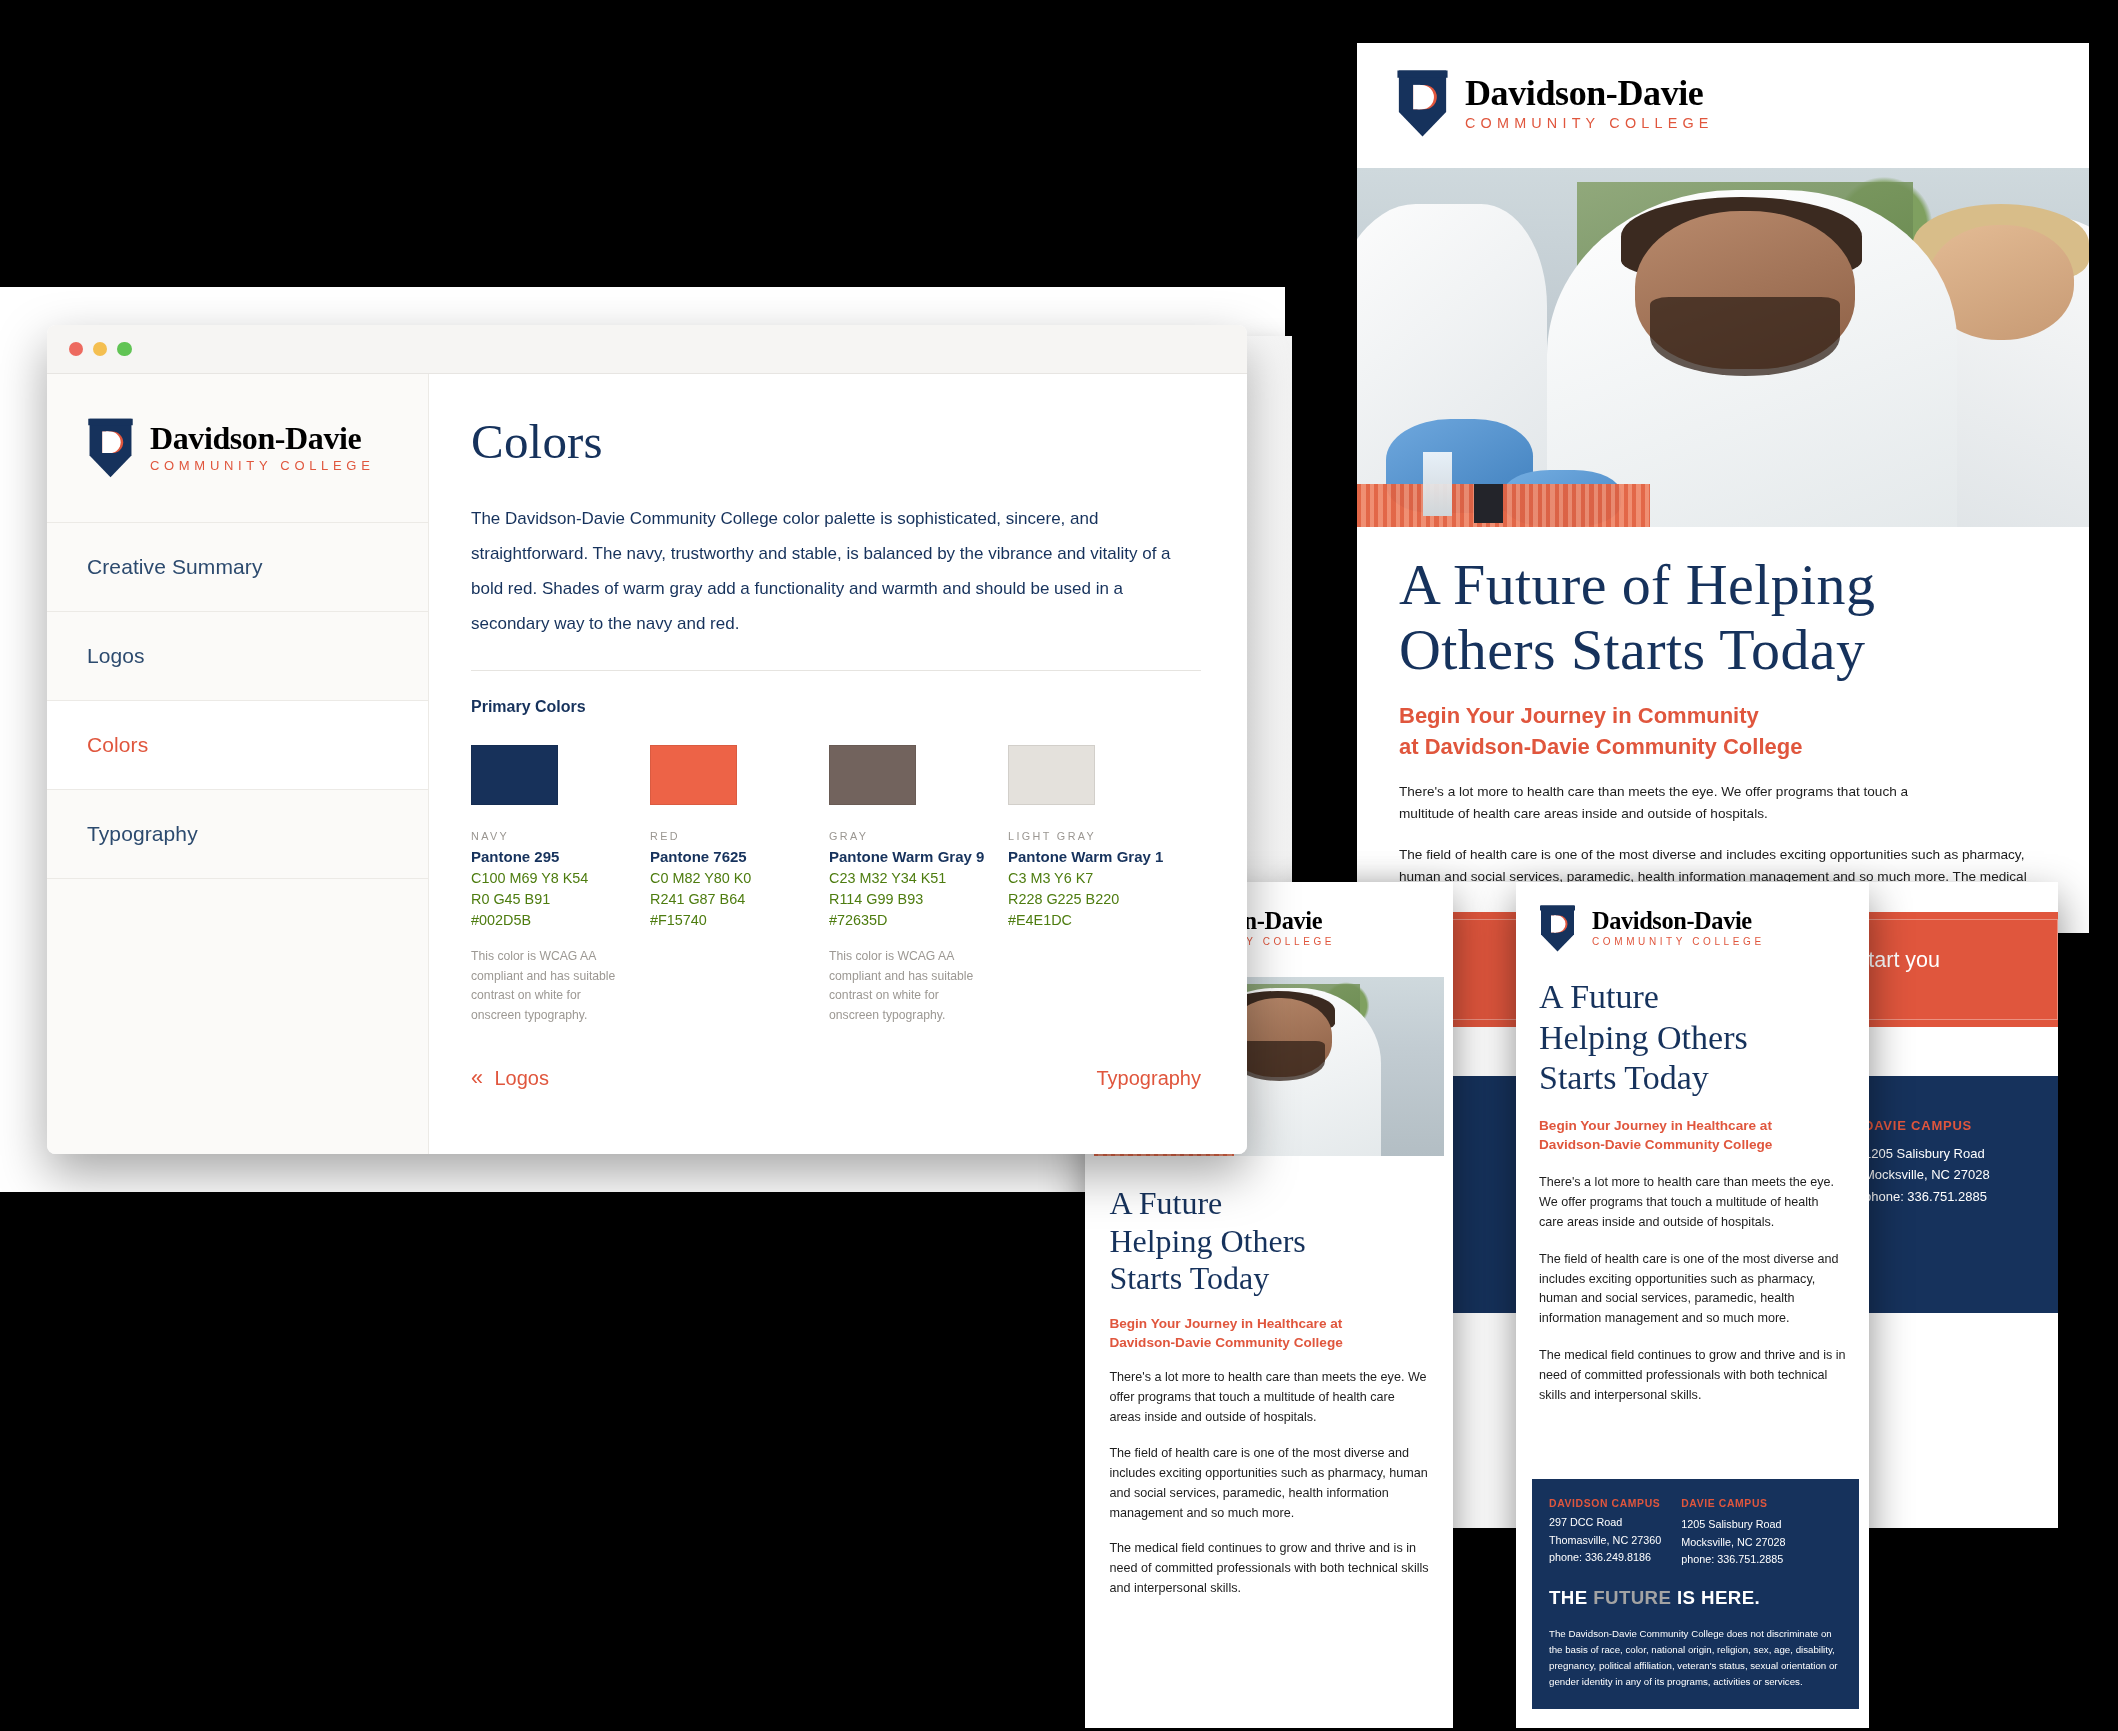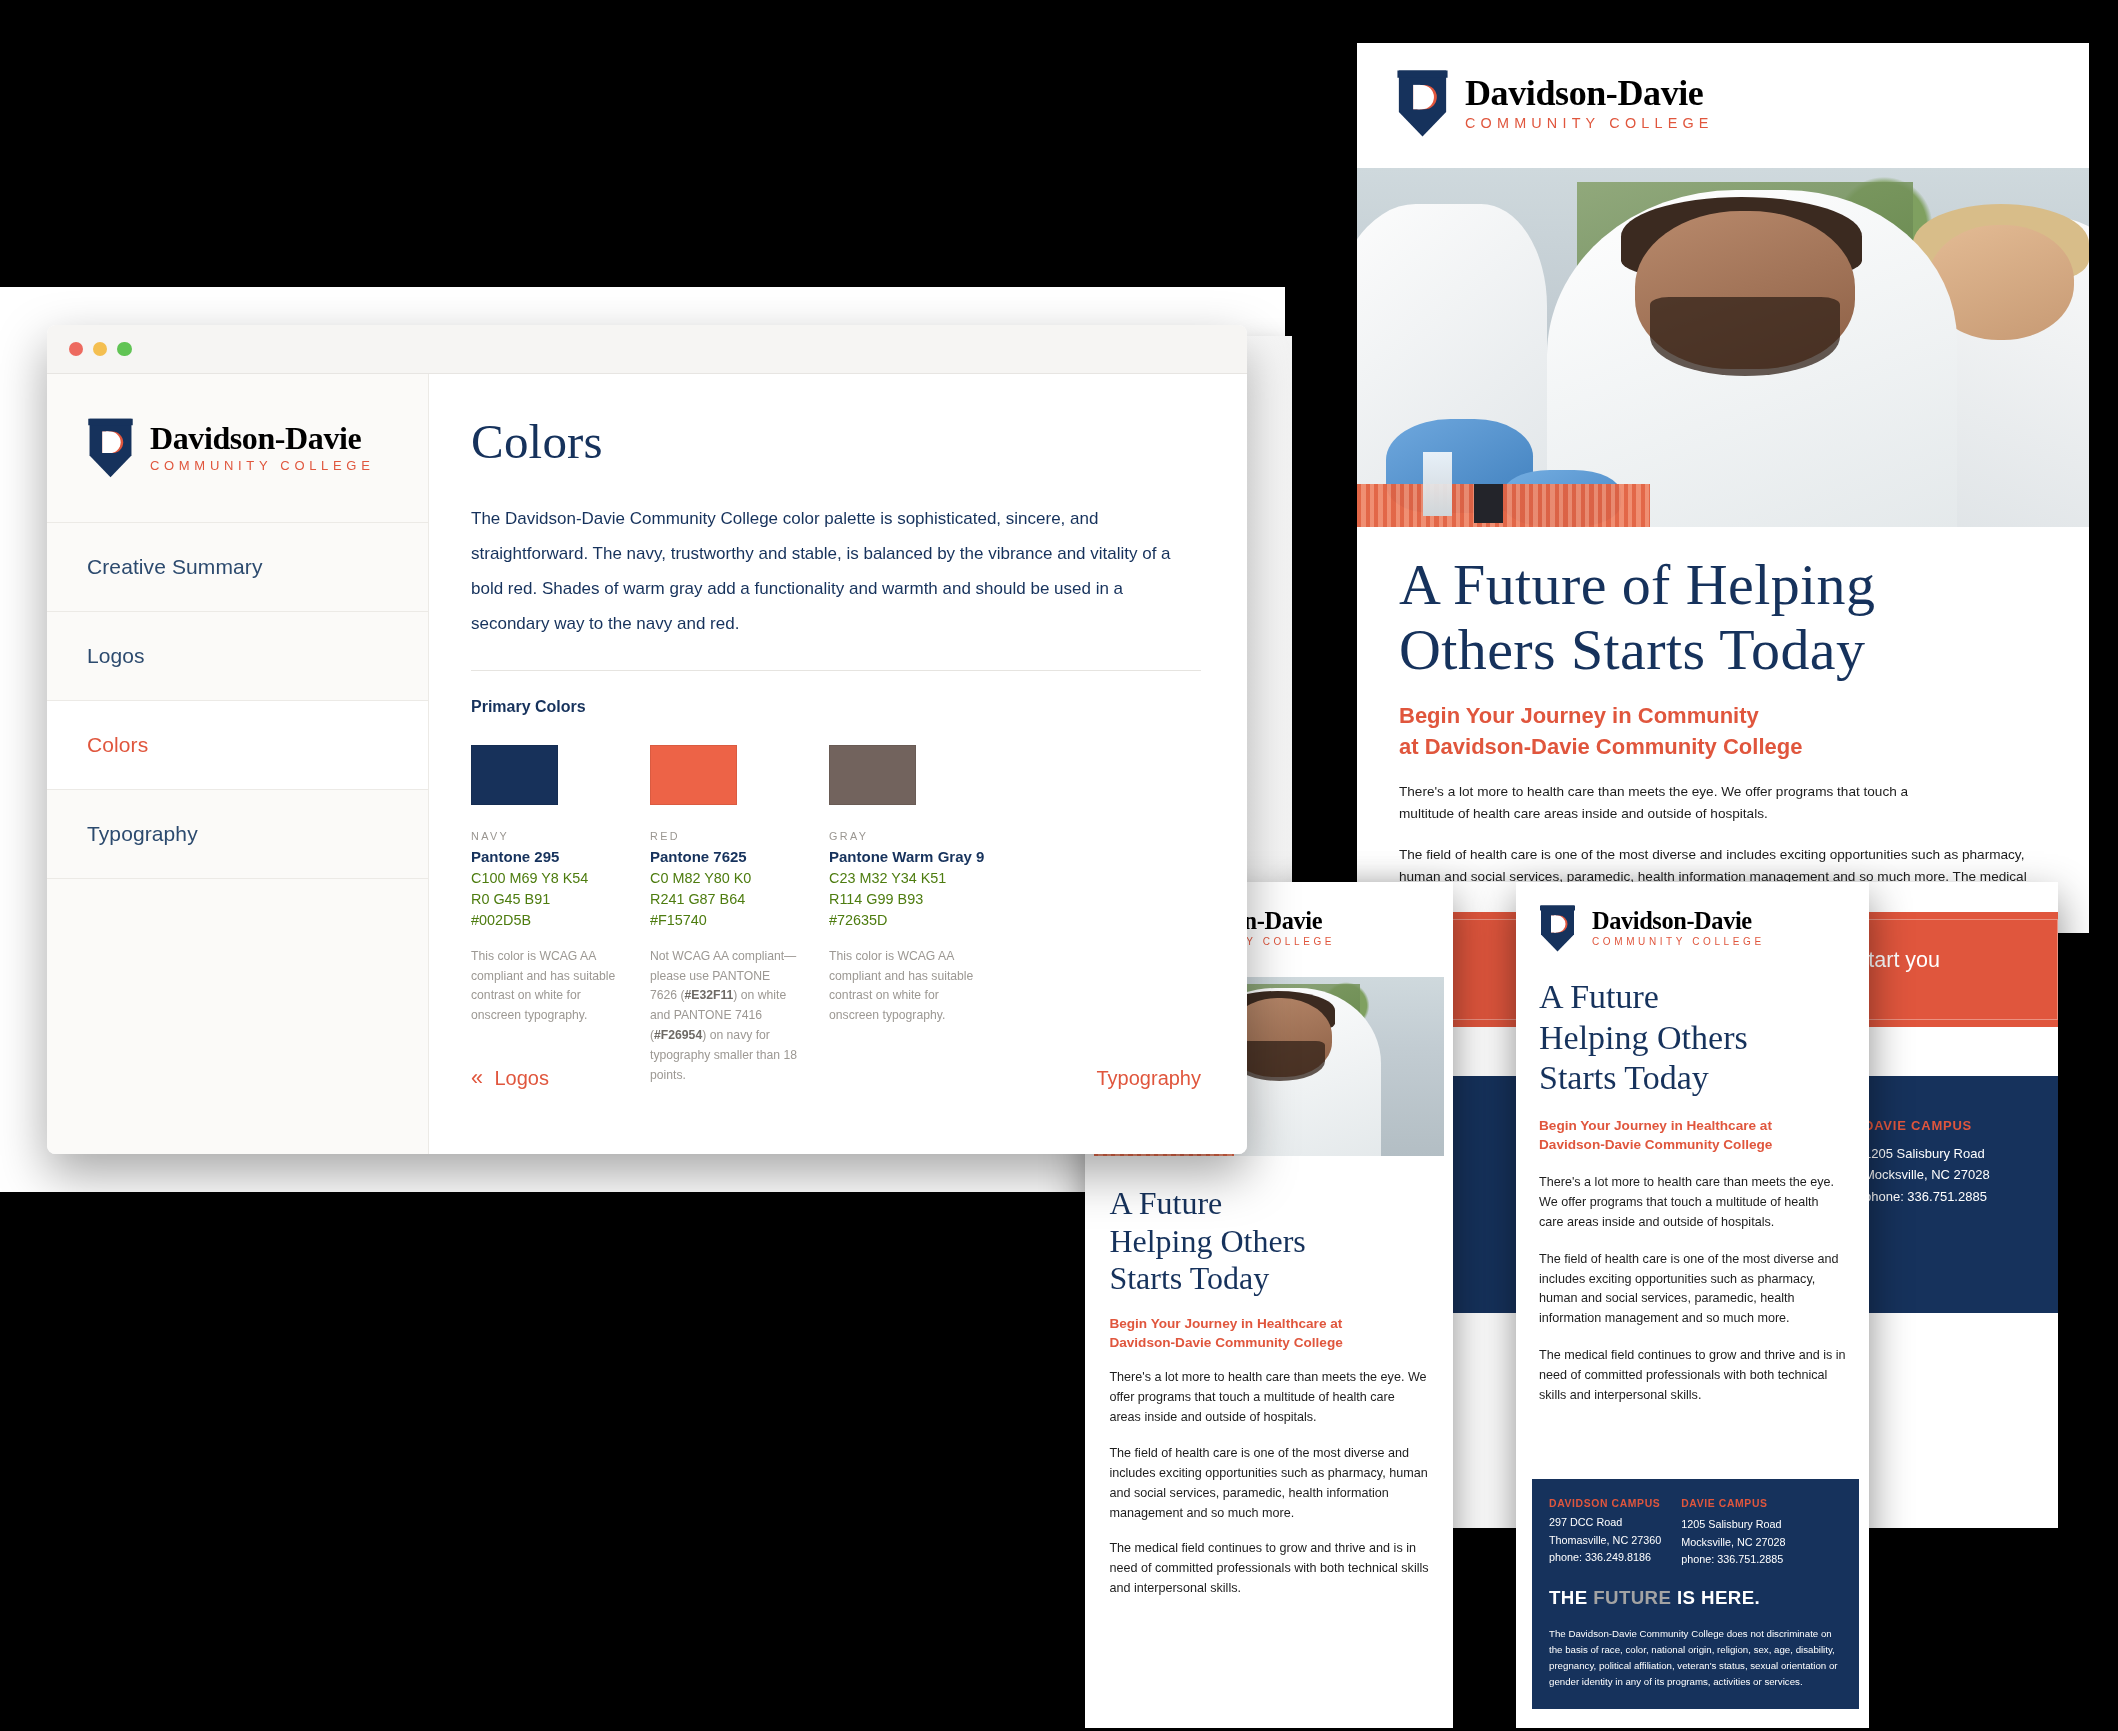--- a/index.html
+++ b/index.html
@@ -419,33 +419,41 @@
             <div class="swatch-note">This color is WCAG AA compliant and has suitable contrast on white for onscreen typography.</div>
           </div>
 
           <div class="swatch-col">
             <div class="swatch-chip" style="background:#ed6347"></div>
             <div class="swatch-kind">RED</div>
             <div class="swatch-name">Pantone 7625</div>
             <div class="swatch-line">C0 M82 Y80 K0</div>
             <div class="swatch-line">R241 G87 B64</div>
             <div class="swatch-line">#F15740</div>
-            <div class="swatch-note"><span>Not WCAG AA compliant—please use PANTONE 7626 (</span><b>#E32F11</b><span>) on white  and PANTONE 7416 (</span><b>#F26954</b><span>) on navy for typography smaller than 18 points.</span></div>
           </div>
 
           <div class="swatch-col">
             <div class="swatch-chip" style="background:#72635d"></div>
             <div class="swatch-kind">GRAY</div>
             <div class="swatch-name">Pantone Warm Gray 9</div>
             <div class="swatch-line">C23 M32 Y34 K51</div>
             <div class="swatch-line">R114 G99 B93</div>
             <div class="swatch-line">#72635D</div>
             <div class="swatch-note">This color is WCAG AA compliant and has suitable contrast on white for onscreen typography.</div>
           </div>
 
+          <div class="swatch-col">
+            <div class="swatch-chip" style="background:#e4e1dc"></div>
+            <div class="swatch-kind">LIGHT GRAY</div>
+            <div class="swatch-name">Pantone Warm Gray 1</div>
+            <div class="swatch-line">C3 M3 Y6 K7</div>
+            <div class="swatch-line">R228 G225 B220</div>
+            <div class="swatch-line">#E4E1DC</div>
+            <div class="swatch-note"></div>
+          </div>
 
         </div>
 
         <div class="pager">
           <a style="text-decoration:none;color:inherit;display:flex;align-items:center">
             <span class="chev">«</span>
             <span>Logos</span>
           </a>
           <a style="text-decoration:none;color:inherit">Typography</a>
         </div>

